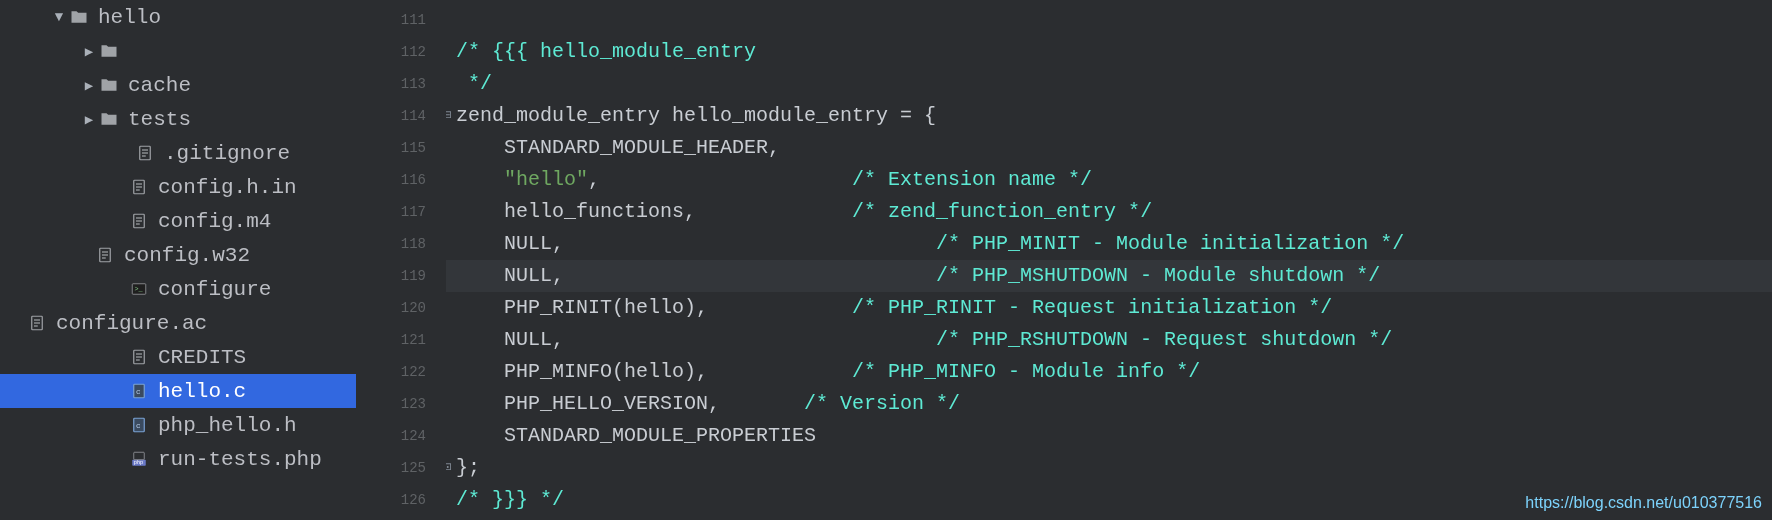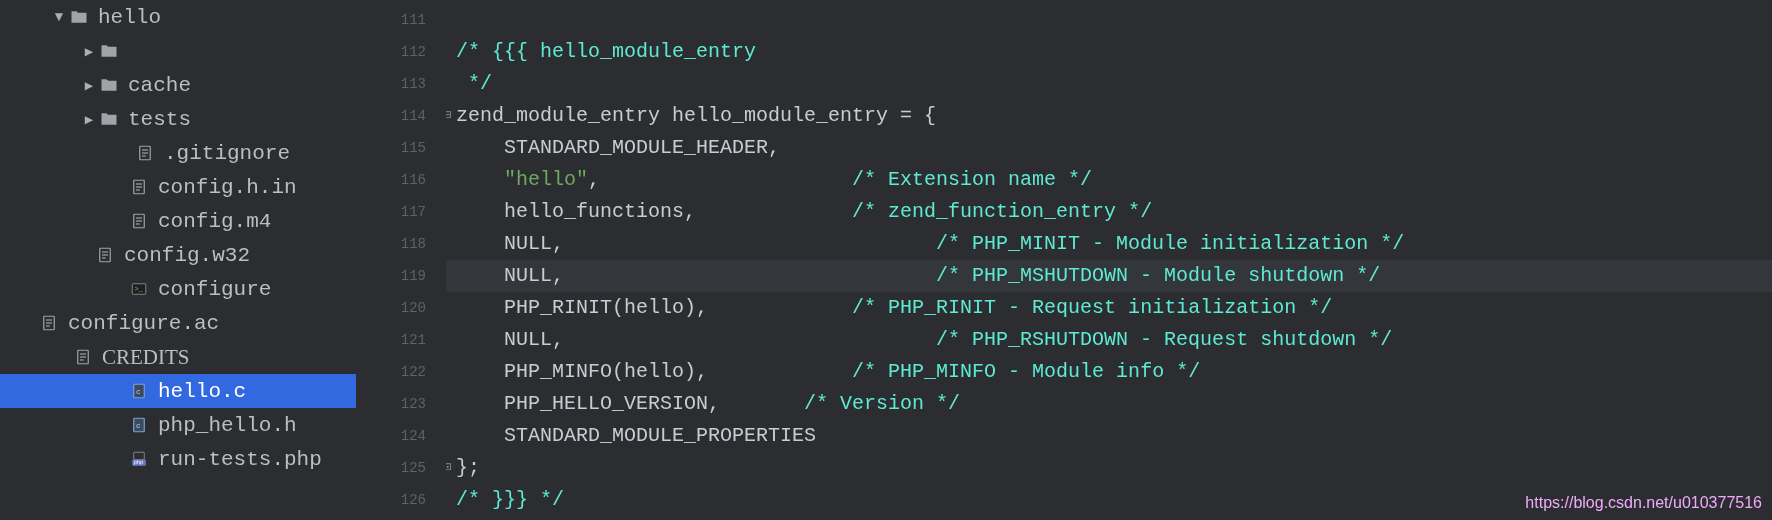--- a/index.html
+++ b/index.html
@@ -87,21 +87,21 @@
     position: absolute;
     left: -2px;
     font-size: 13px;
     color: #7d858f;
   }
   .watermark {
     position: absolute;
     right: 10px;
     bottom: 8px;
     font-size: 16px;
-    color: #f0abfc;
+    color: #7dd3fc;
     font-family: Arial, sans-serif;
   }
 </style>
 </head>
 <body>
 
 <div class="ide">
 
   <div class="sidebar" id="sidebar">
       <div class="tree-row" style="padding-left: 50px;">
@@ -190,33 +190,33 @@
       <div class="tree-row" style="padding-left: 110px;">
         <span class="arrow"></span>
         <span class="ic file-ic">
           <svg viewBox="0 0 24 24" fill="#1f1f1f">
             <rect x="3" y="5" width="18" height="14" rx="1" fill="#1f1f1f" stroke="#a0a3a7"></rect>
             <text x="6" y="15" font-size="9" fill="#7fbf7f">&gt;_</text>
           </svg>
         </span>
         <span class="tree-label">configure</span>
       </div>
-      <div class="tree-row" style=" margin-left: 12px;">
+      <div class="tree-row" style="">
         <span class="arrow"></span>
         <span class="ic file-ic">
           <svg viewBox="0 0 24 24" fill="none" stroke="#a0a3a7" stroke-width="1.6">
             <rect x="5" y="3" width="14" height="18" rx="1"></rect>
             <line x1="8" y1="8" x2="16" y2="8"></line>
             <line x1="8" y1="12" x2="16" y2="12"></line>
             <line x1="8" y1="16" x2="13" y2="16"></line>
           </svg>
         </span>
         <span class="tree-label">configure.ac</span>
       </div>
-      <div class="tree-row" style="padding-left: 54px; font-family: Liberation Serif, serif;">
+      <div class="tree-row" style="padding-left: 110px;">
         <span class="arrow"></span>
         <span class="ic file-ic">
           <svg viewBox="0 0 24 24" fill="none" stroke="#a0a3a7" stroke-width="1.6">
             <rect x="5" y="3" width="14" height="18" rx="1"></rect>
             <line x1="8" y1="8" x2="16" y2="8"></line>
             <line x1="8" y1="12" x2="16" y2="12"></line>
             <line x1="8" y1="16" x2="13" y2="16"></line>
           </svg>
         </span>
         <span class="tree-label">CREDITS</span>

